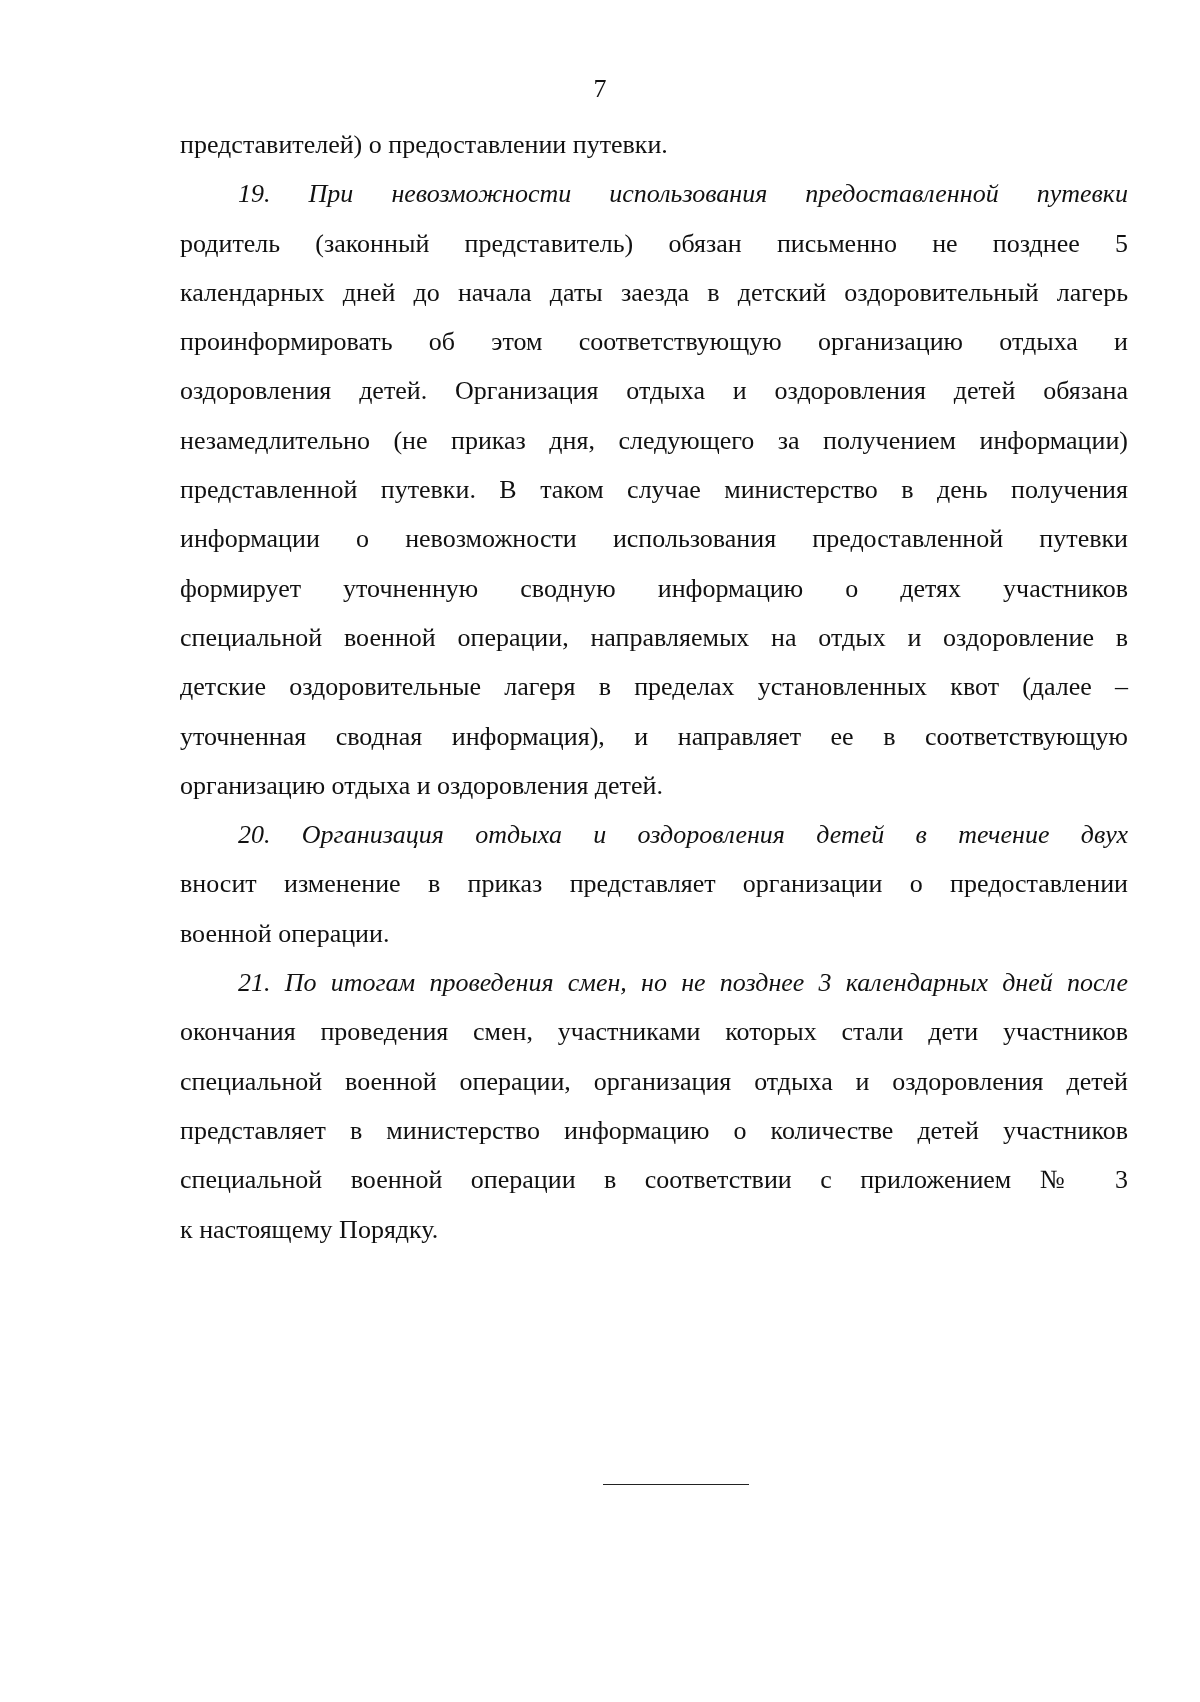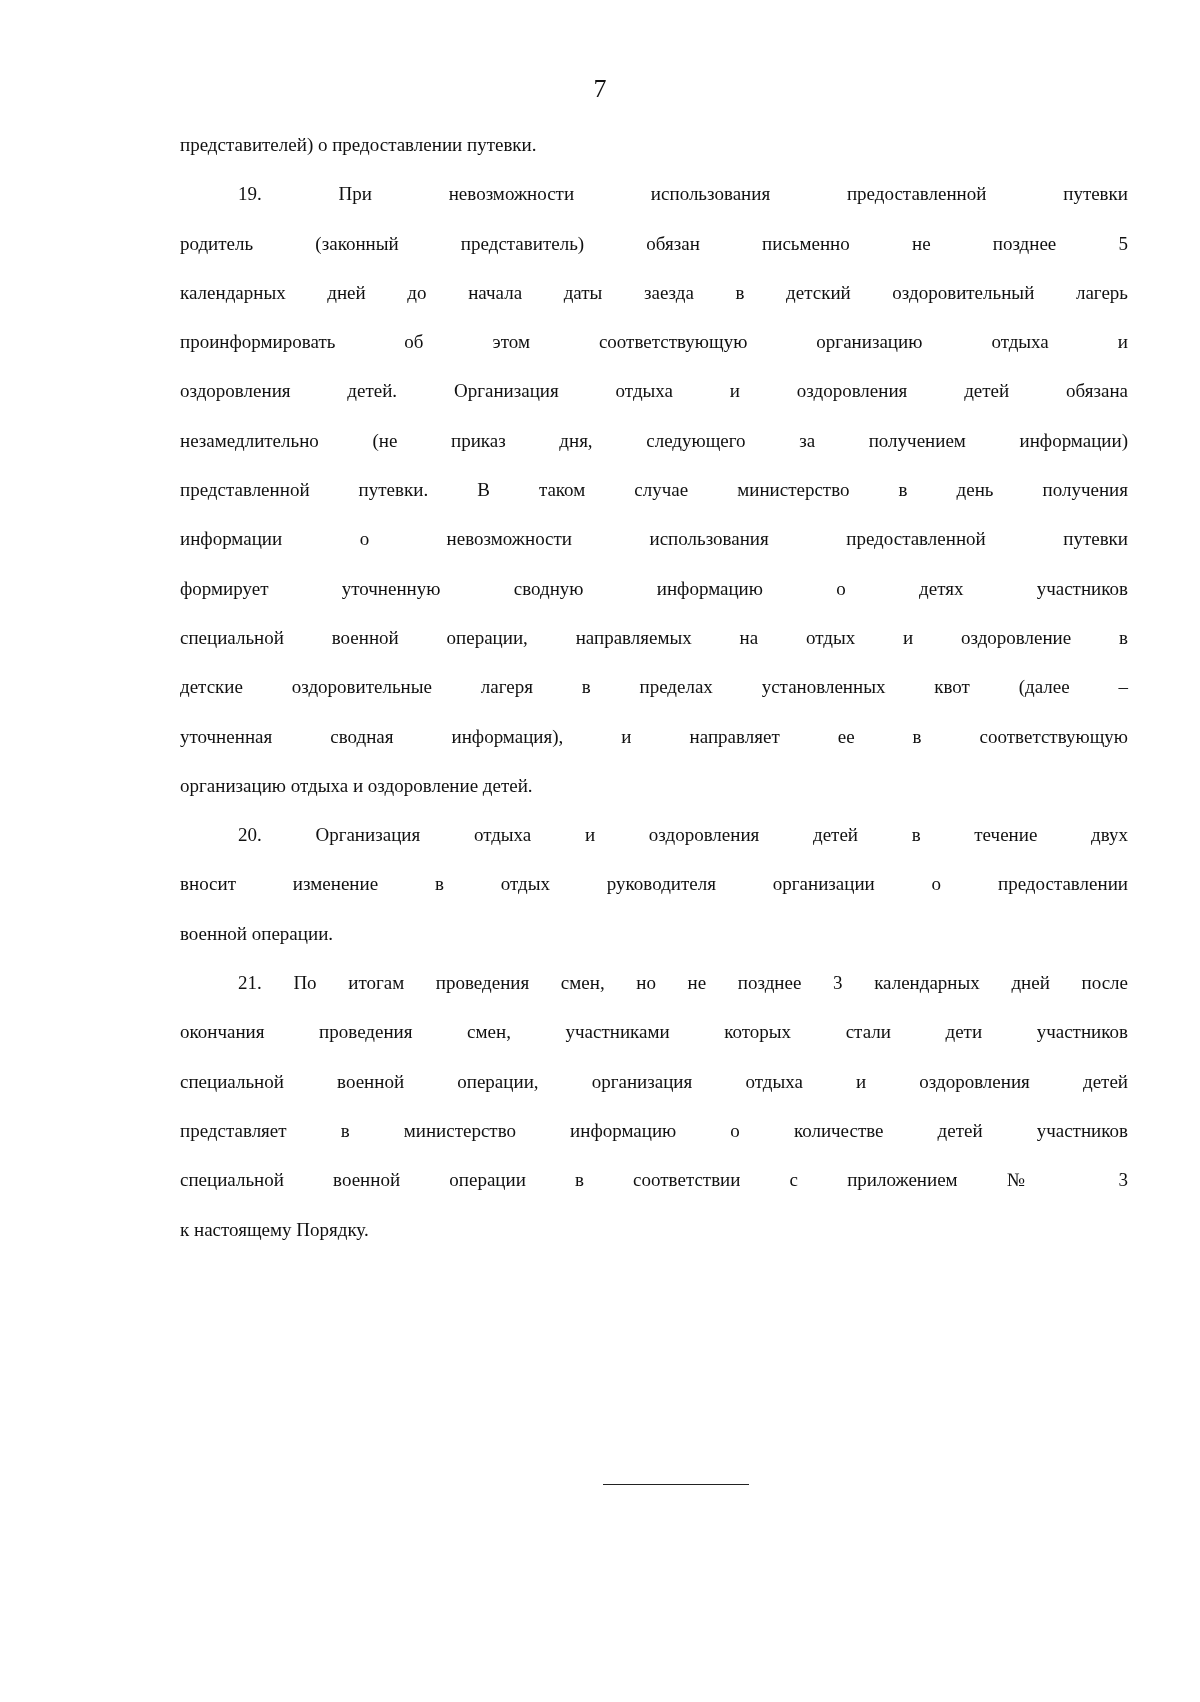--- a/index.html
+++ b/index.html
@@ -1,22 +1,22 @@
 <!DOCTYPE html>
 <html><head>
 <meta charset="utf-8">
 <style>
   html, body { margin: 0; padding: 0; background: #ffffff; }
   body { width: 1200px; height: 1702px; position: relative; overflow: hidden; font-family: "Liberation Serif", "DejaVu Serif", serif; color: #111; }
   .page { position: absolute; left: 0; top: 0; width: 1200px; height: 1702px; background: #fff; }
   .page-number { position: absolute; left: 0; width: 1200px; top: 74px; text-align: center; font-size: 26px; }
-  .text-block { position: absolute; left: 180px; width: 948px; top: 120px; font-size: 19px; line-height: 49.3px; }
+  .text-block { position: absolute; left: 180px; width: 948px; top: 120px; font-size: 26px; line-height: 49.3px; }
   .line { display: block; height: 49.3px; white-space: nowrap; text-align: justify; text-align-last: justify; }
   .line.last { text-align-last: left; }
-  .line.indent { padding-left: 58px; }
+  .line.indent { padding-left: 58px; font-style: italic; }
   .rule { position: absolute; left: 603px; top: 1484px; width: 146px; height: 0; border-top: 1.5px solid #222; }
   .scan-edge { position: absolute; left: 0; top: 0; width: 1200px; height: 4px; }
 </style>
 </head>
 <body>
 
 <div class="page">
   <div class="scan-edge"></div>
   <div class="page-number">7</div>
   <div class="text-block" id="text-block">
@@ -26,23 +26,23 @@
       <span class="line">календарных дней до начала даты заезда в детский оздоровительный лагерь</span>
       <span class="line">проинформировать об этом соответствующую организацию отдыха и</span>
       <span class="line">оздоровления детей. Организация отдыха и оздоровления детей обязана</span>
       <span class="line">незамедлительно (не приказ дня, следующего за получением информации)</span>
       <span class="line">представленной путевки. В таком случае министерство в день получения</span>
       <span class="line">информации о невозможности использования предоставленной путевки</span>
       <span class="line">формирует уточненную сводную информацию о детях участников</span>
       <span class="line">специальной военной операции, направляемых на отдых и оздоровление в</span>
       <span class="line">детские оздоровительные лагеря в пределах установленных квот (далее –</span>
       <span class="line">уточненная сводная информация), и направляет ее в соответствующую</span>
-      <span class="line last">организацию отдыха и оздоровление детей.</span>
+      <span class="line last">организацию отдыха и оздоровления детей.</span>
       <span class="line indent">20. Организация отдыха и оздоровления детей в течение двух</span>
-      <span class="line">вносит изменение в отдых руководителя организации о предоставлении</span>
+      <span class="line">вносит изменение в приказ представляет организации о предоставлении</span>
       <span class="line last">военной операции.</span>
       <span class="line indent">21. По итогам проведения смен, но не позднее 3 календарных дней после</span>
       <span class="line">окончания проведения смен, участниками которых стали дети участников</span>
       <span class="line">специальной военной операции, организация отдыха и оздоровления детей</span>
       <span class="line">представляет в министерство информацию о количестве детей участников</span>
       <span class="line">специальной военной операции в соответствии с приложением № 3</span>
       <span class="line last">к настоящему Порядку.</span>
     </div>
   <div class="rule"></div>
 </div>

